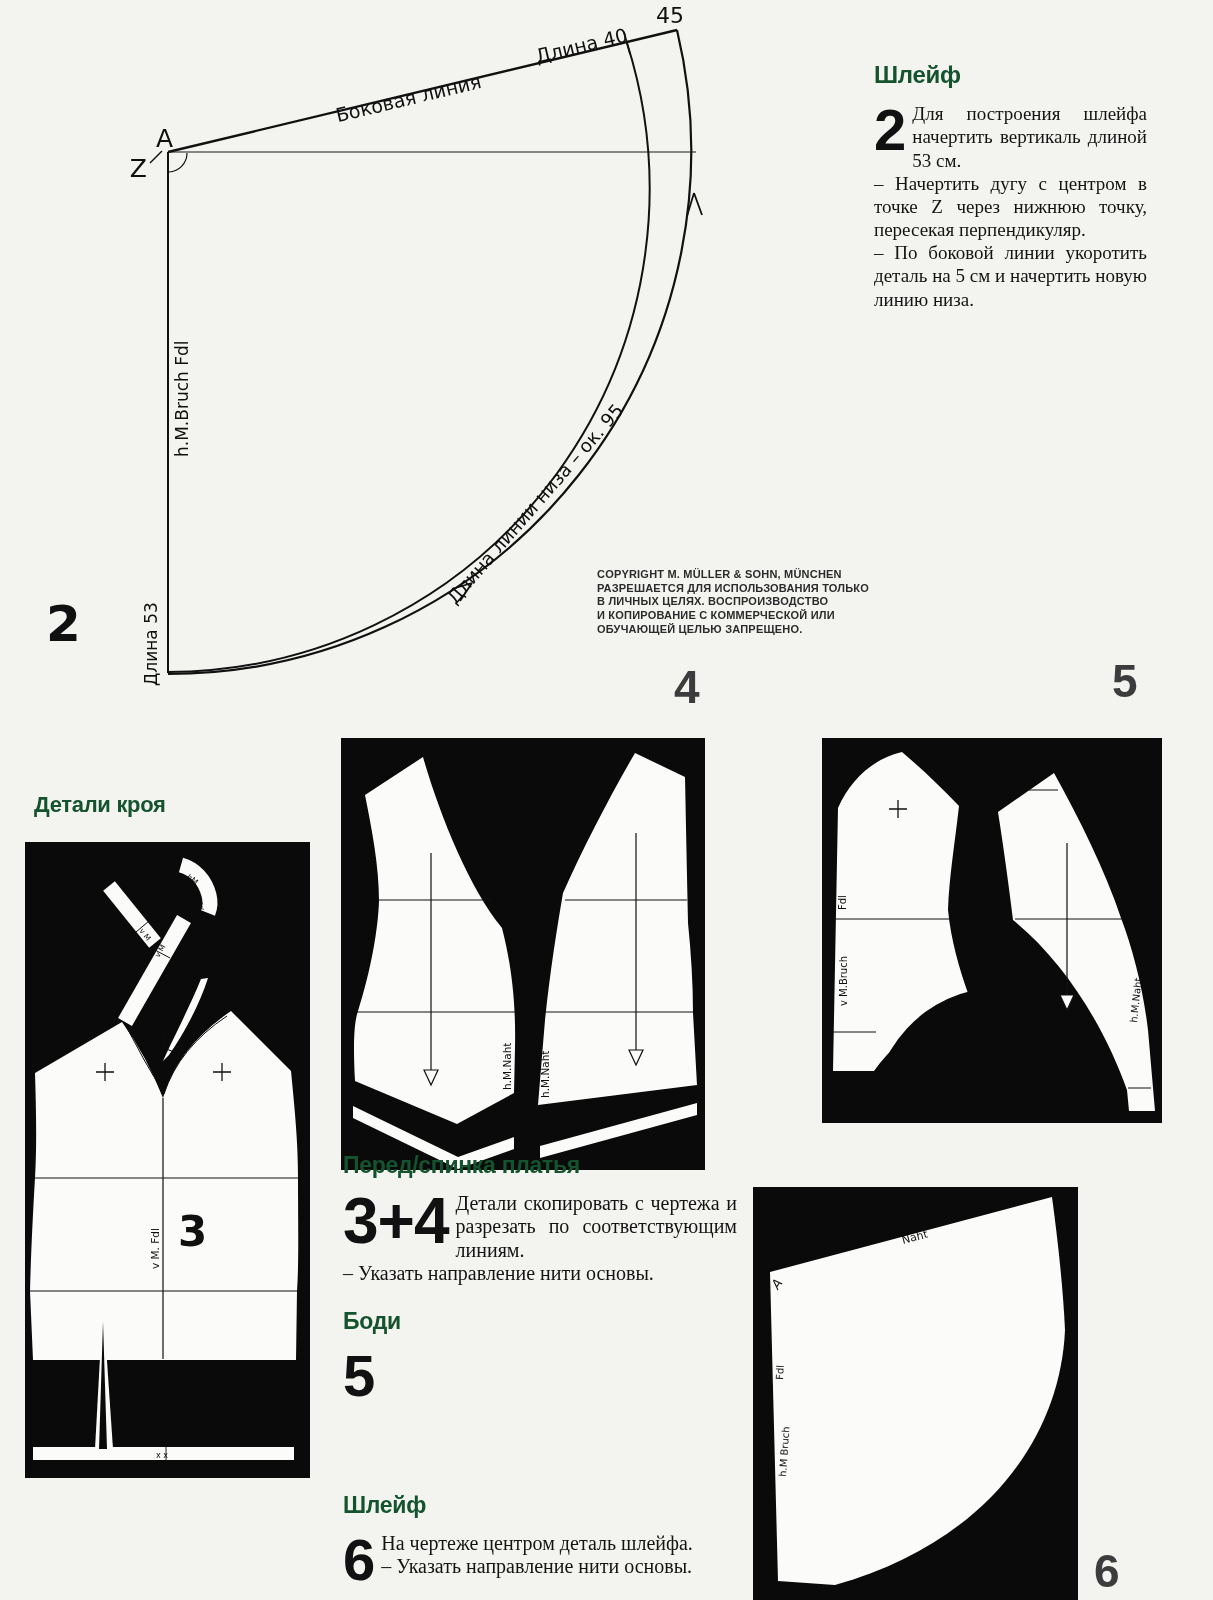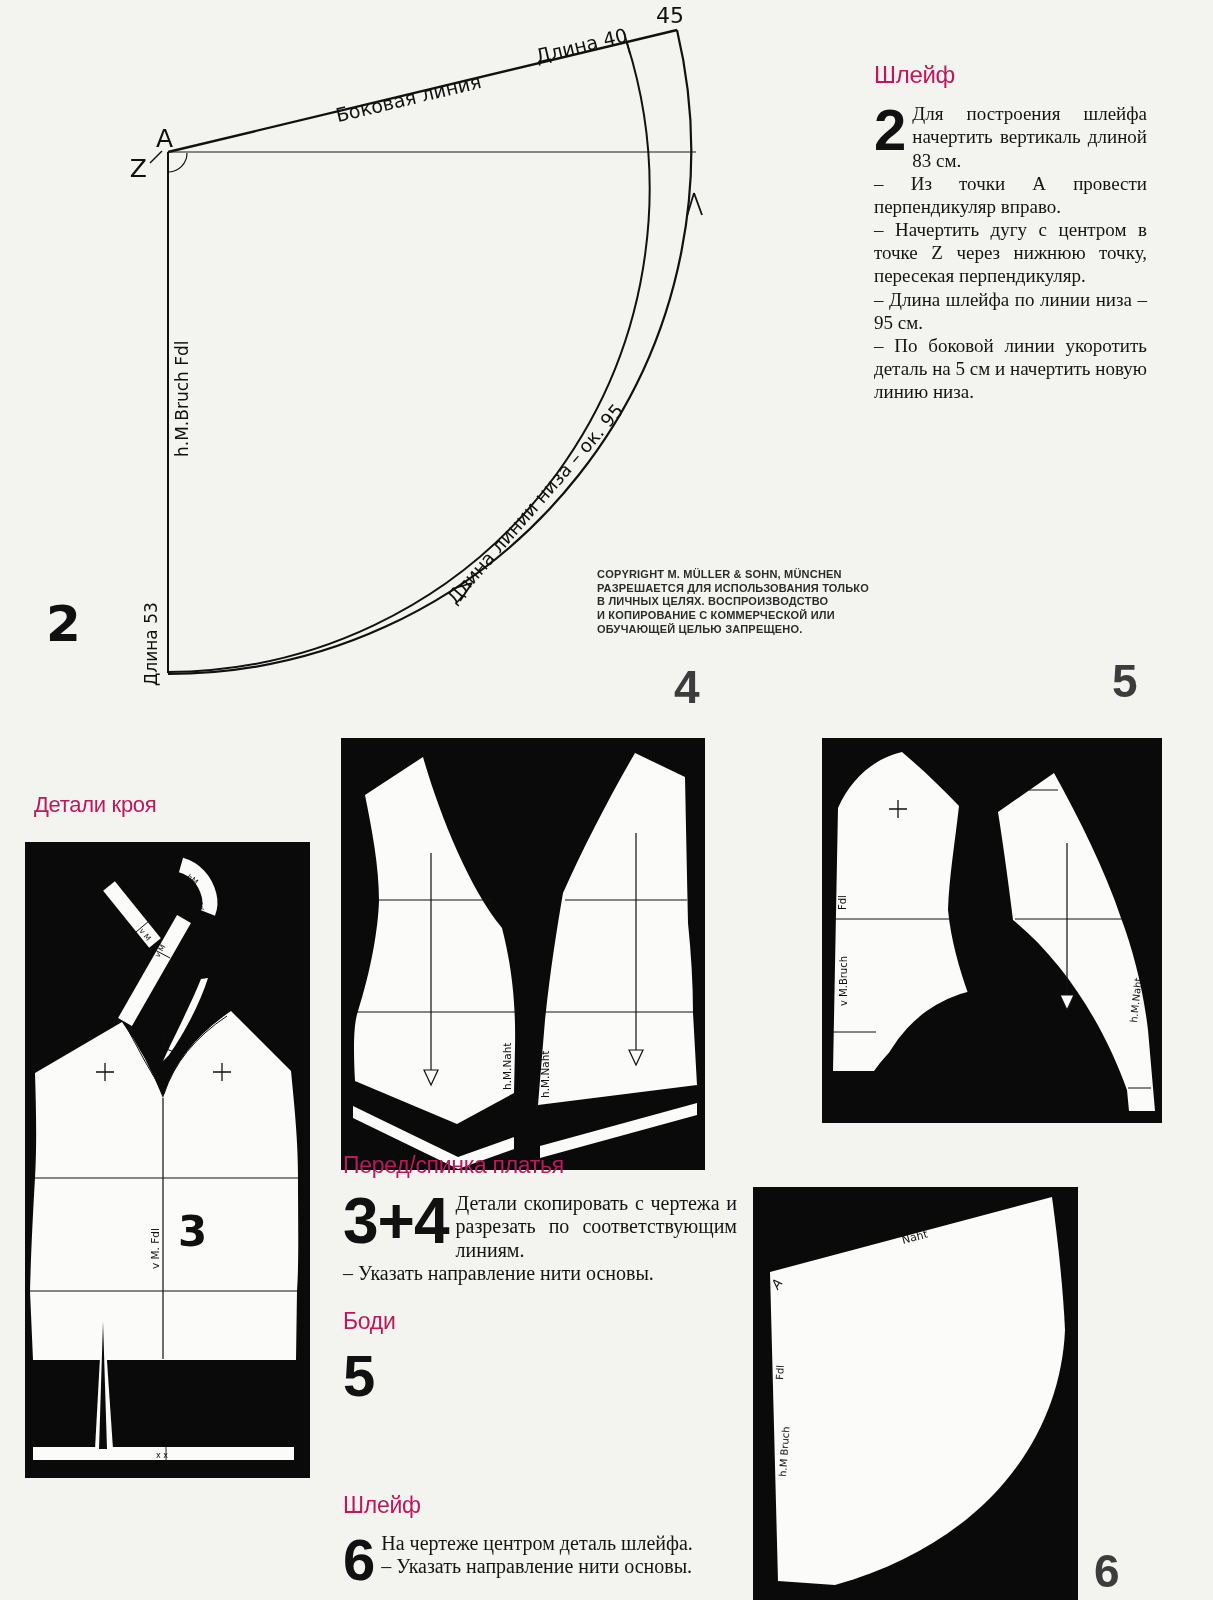--- a/index.html
+++ b/index.html
@@ -7,22 +7,22 @@
     position:relative; width:1213px; height:1600px; overflow:hidden;
     background:#f3f3f0; font-family:"Liberation Serif", serif; color:#141414;
   }
   svg text{ font-family:"DejaVu Sans", sans-serif; fill:#101010; }
   .abs{ position:absolute; }
   .fignum{
     position:absolute; font:bold 46px/1 "Liberation Sans", sans-serif;
     color:#3c3c3c; letter-spacing:1px;
   }
   .head{
-    font-family:"Liberation Sans", sans-serif; font-weight:normal;
-    letter-spacing:-0.3px; color:#be185d; margin:0 0 13px 0;
+    font-family:"Liberation Sans", sans-serif; font-weight:bold;
+    letter-spacing:-0.3px; color:#14532d; margin:0 0 13px 0;
   }
   .col p{ margin:0; text-align:justify; }
   .copyright{
     font:bold 11px/1.24 "Liberation Sans", sans-serif; color:#2b2b2b;
     letter-spacing:0.2px; text-transform:uppercase;
   }
   .copyright div{ white-space:nowrap; }
   .dropcap{
     float:left; font-family:"Liberation Sans", sans-serif; font-weight:bold;
     color:#111; line-height:0.78; margin:5px 7px 0 0; letter-spacing:-1px;
@@ -67,25 +67,23 @@
     <div>РАЗРЕШАЕТСЯ ДЛЯ ИСПОЛЬЗОВАНИЯ ТОЛЬКО</div>
     <div>В ЛИЧНЫХ ЦЕЛЯХ. ВОСПРОИЗВОДСТВО</div>
     <div>И КОПИРОВАНИЕ С КОММЕРЧЕСКОЙ ИЛИ</div>
     <div>ОБУЧАЮЩЕЙ ЦЕЛЬЮ ЗАПРЕЩЕНО.</div>
   </div>
 
   <div class="abs col body-text" style="left:874px;top:60px;width:273px">
     <h2 class="head" style="font-size:24px">Шлейф</h2>
     <p>
       <span class="dropcap dc-sm">2</span>
-      <span>Для построения шлейфа начертить вертикаль длиной 83 см.</span>
-    </p>
-    <p>– Из точки А провести перпендикуляр вправо.</p>
+      <span>Для построения шлейфа начертить вертикаль длиной 53 см.</span>
+    </p>
     <p>– Начертить дугу с центром в точке Z через нижнюю точку, пересекая перпендикуляр.</p>
-    <p>– Длина шлейфа по линии низа – 95 см.</p>
     <p>– По боковой линии укоротить деталь на 5 см и начертить новую линию низа.</p>
   </div>
 
   <div class="abs head" style="left:34px;top:792px;font-size:22px">Детали кроя</div>
 
   <svg class="abs" style="left:25px;top:842px" width="285" height="636" viewBox="0 0 285 636">
     <rect x="0" y="0" width="285" height="636" fill="#0a0a0a"></rect>
 
     <path d="M 97 180 Q 121 213 138 256 Q 152 206 206 169 L 266 229
              C 270 270 273 300 273 336 C 273 380 274 420 272 449 L 271 518

